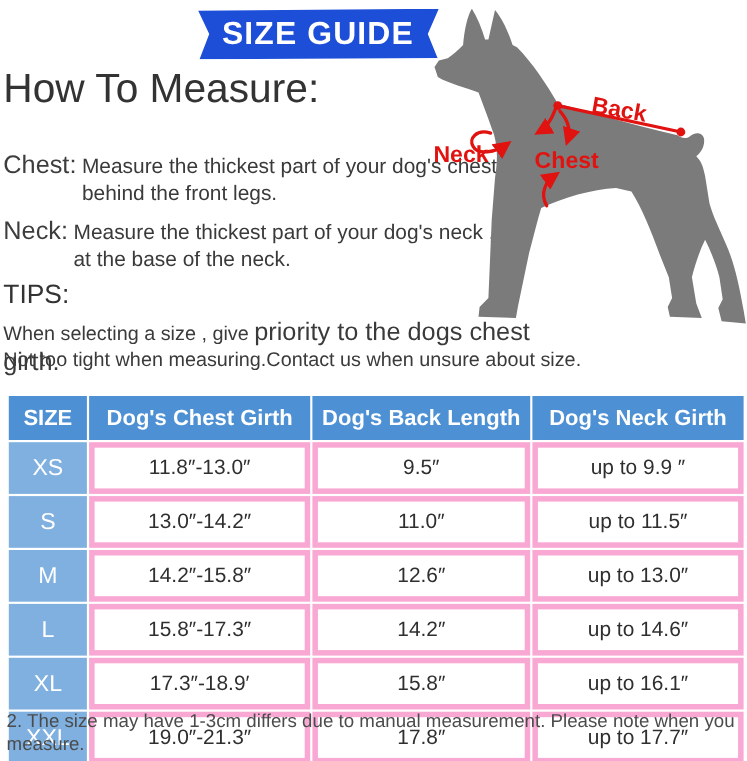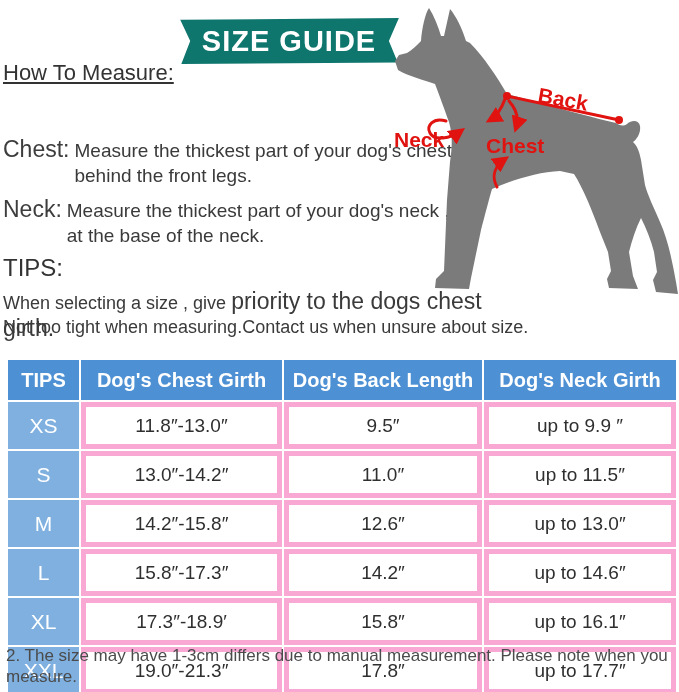--- a/index.html
+++ b/index.html
@@ -2,28 +2,28 @@
 <html><head>
 <meta charset="utf-8">
 <style>
   html,body{margin:0;padding:0;background:#fff;}
   .page{
     position:relative;width:679px;height:692px;background:#ffffff;overflow:hidden;
     font-family:"Liberation Sans",sans-serif;color:#3a3a3a;
   }
   
   .banner{
-    position:absolute;left:178px;top:18px;width:222px;height:46px;
-    background:#0f766e;
+    position:absolute;left:178px;top:8px;width:222px;height:46px;
+    background:#1d4ed8;
     clip-path:polygon(1% 4%, 99.5% 0%, 95% 50%, 99% 97%, 1.5% 100%, 5.5% 50%);
     display:flex;align-items:center;justify-content:center;
   }
   .banner span{color:#fff;font-size:29px;font-weight:700;letter-spacing:1px;}
   
-  .h1{position:absolute;left:3px;top:60px;font-size:22px;color:#333;text-decoration:underline;}
+  .h1{position:absolute;left:3px;top:60px;font-size:37px;color:#333;}
   .mrow{position:absolute;left:3px;display:flex;align-items:baseline;}
   .mrow .mlabel{font-size:23px;color:#3d3d3d;margin-right:5px;flex-shrink:0;}
   .mrow .mdesc{font-size:19px;line-height:25px;color:#3a3a3a;}
   .row-dog{top:96px;}
   .row-chest{top:136px;}
   .row-neck{top:196px;}
   .tips-h{position:absolute;left:3px;top:254px;font-size:24px;color:#333;}
   .tips1{position:absolute;left:3px;top:288px;font-size:18px;color:#3a3a3a;width:500px;}
   .tips1 .big{font-size:23px;}
   .tips2{position:absolute;left:3px;top:317px;font-size:18px;color:#3a3a3a;}
@@ -132,21 +132,21 @@
 
   <table class="size-table">
     <colgroup>
       <col style="width:71px">
         <col style="width:201px">
         <col style="width:198px">
         <col style="width:192px">
     </colgroup>
     <tbody>
         <tr>
-      <th>TIPS</th>
+      <th>SIZE</th>
       <th>Dog's Chest Girth</th>
       <th>Dog's Back Length</th>
       <th>Dog's Neck Girth</th>
     </tr>
     <tr>
       <td class="size">XS</td>
       <td class="val">11.8″-13.0″</td>
       <td class="val">9.5″</td>
       <td class="val">up to 9.9 ″</td>
     </tr>

